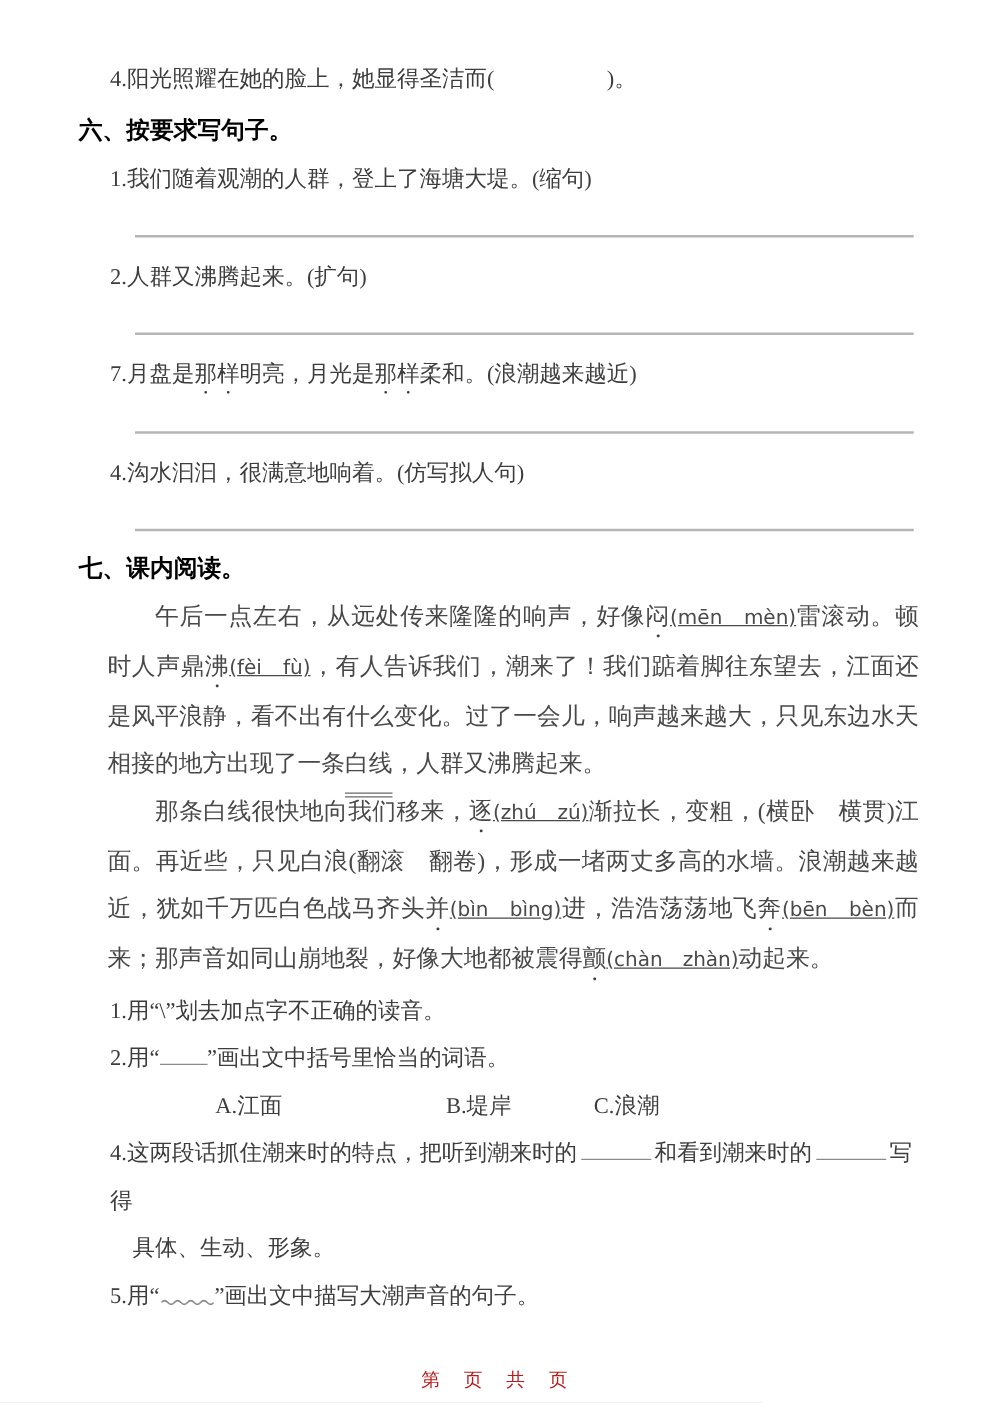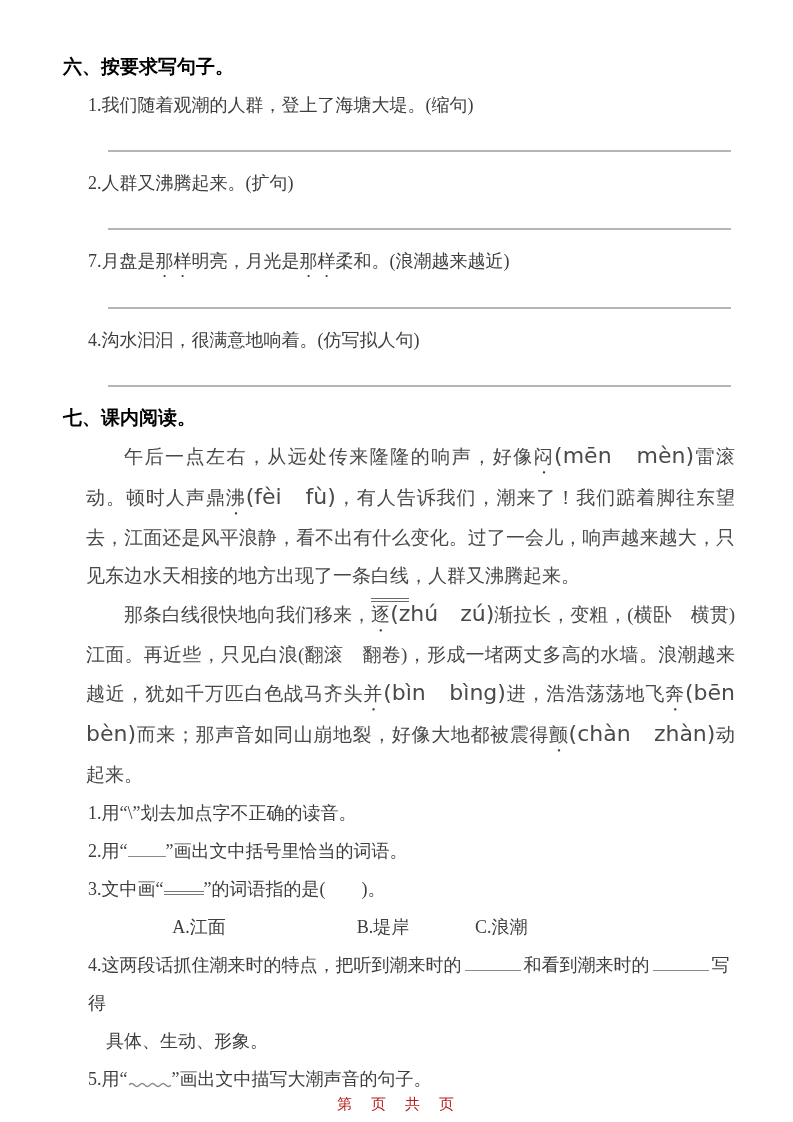--- a/index.html
+++ b/index.html
@@ -43,22 +43,23 @@
     font-size: 19px;
     line-height: 38px;
     color: #484848;
     padding-left: 23px;
     padding-right: 2px;
   }
   .passage p { text-indent: 2em; margin: 0; text-align: justify; }
 
   .pinyin {
     font-family: "DejaVu Sans", sans-serif;
-    font-size: 22px;
+    font-size: 16px;
     color: #4a4a4a;
+    text-decoration: underline;
   }
 
   .em-dot {
     -webkit-text-emphasis: filled dot #3d3d3d;
     -webkit-text-emphasis-position: under right;
     text-emphasis: filled dot #3d3d3d;
     text-emphasis-position: under right;
   }
 
   .u-double {
@@ -99,20 +100,23 @@
     letter-spacing: 2px;
     font-family: "Liberation Sans", sans-serif;
   }
 </style>
 </head>
 <body>
 
 <div class="page">
   <div class="content">
 
+    <div class="q">
+      <span>4.阳光照耀在她的脸上，她显得圣洁而(　　　　　)。</span>
+    </div>
 
     <h2 class="sec">
       <span>六、按要求写句子。</span>
     </h2>
 
     <div class="q">
       <span>1.我们随着观潮的人群，登上了海塘大堤。(缩句)</span>
     </div>
     <div class="answer-line"></div>
 
@@ -141,23 +145,20 @@
     </div>
 
     <div class="q">
       <span>1.用“\”划去加点字不正确的读音。</span>
     </div>
 
     <div class="q">
       <span>2.用“</span><span class="blank solid"></span><span>”画出文中括号里恰当的词语。</span>
     </div>
 
-    <div class="q">
-      <span>3.文中画“</span><span class="blank double"></span><span>”的词语指的是(　　)。</span>
-    </div>
 
     <div class="options">
       <span>A.江面</span>
       <span>B.堤岸</span>
       <span>C.浪潮</span>
     </div>
 
     <div class="q">
       <span>4.这两段话抓住潮来时的特点，把听到潮来时的</span><span class="blank long"></span><span>和看到潮来时的</span><span class="blank long"></span><span>写得</span>
       <span class="cont-line">具体、生动、形象。</span>

